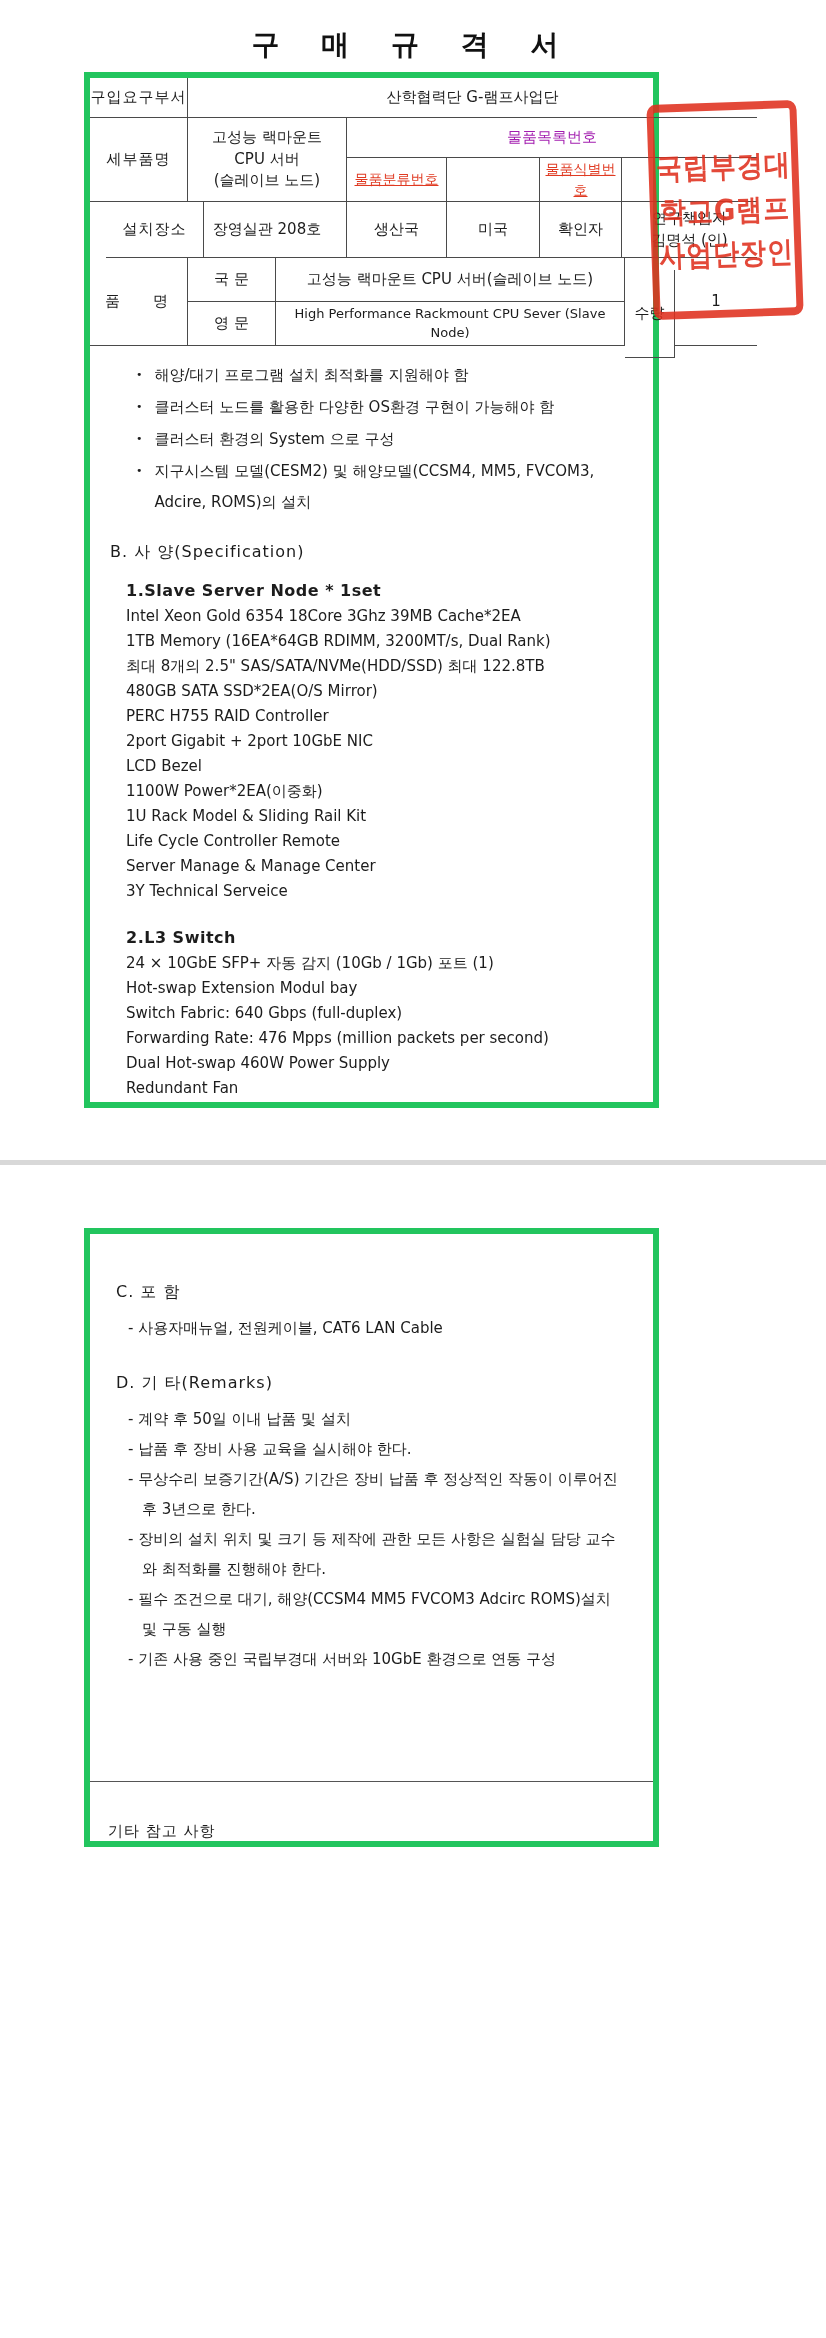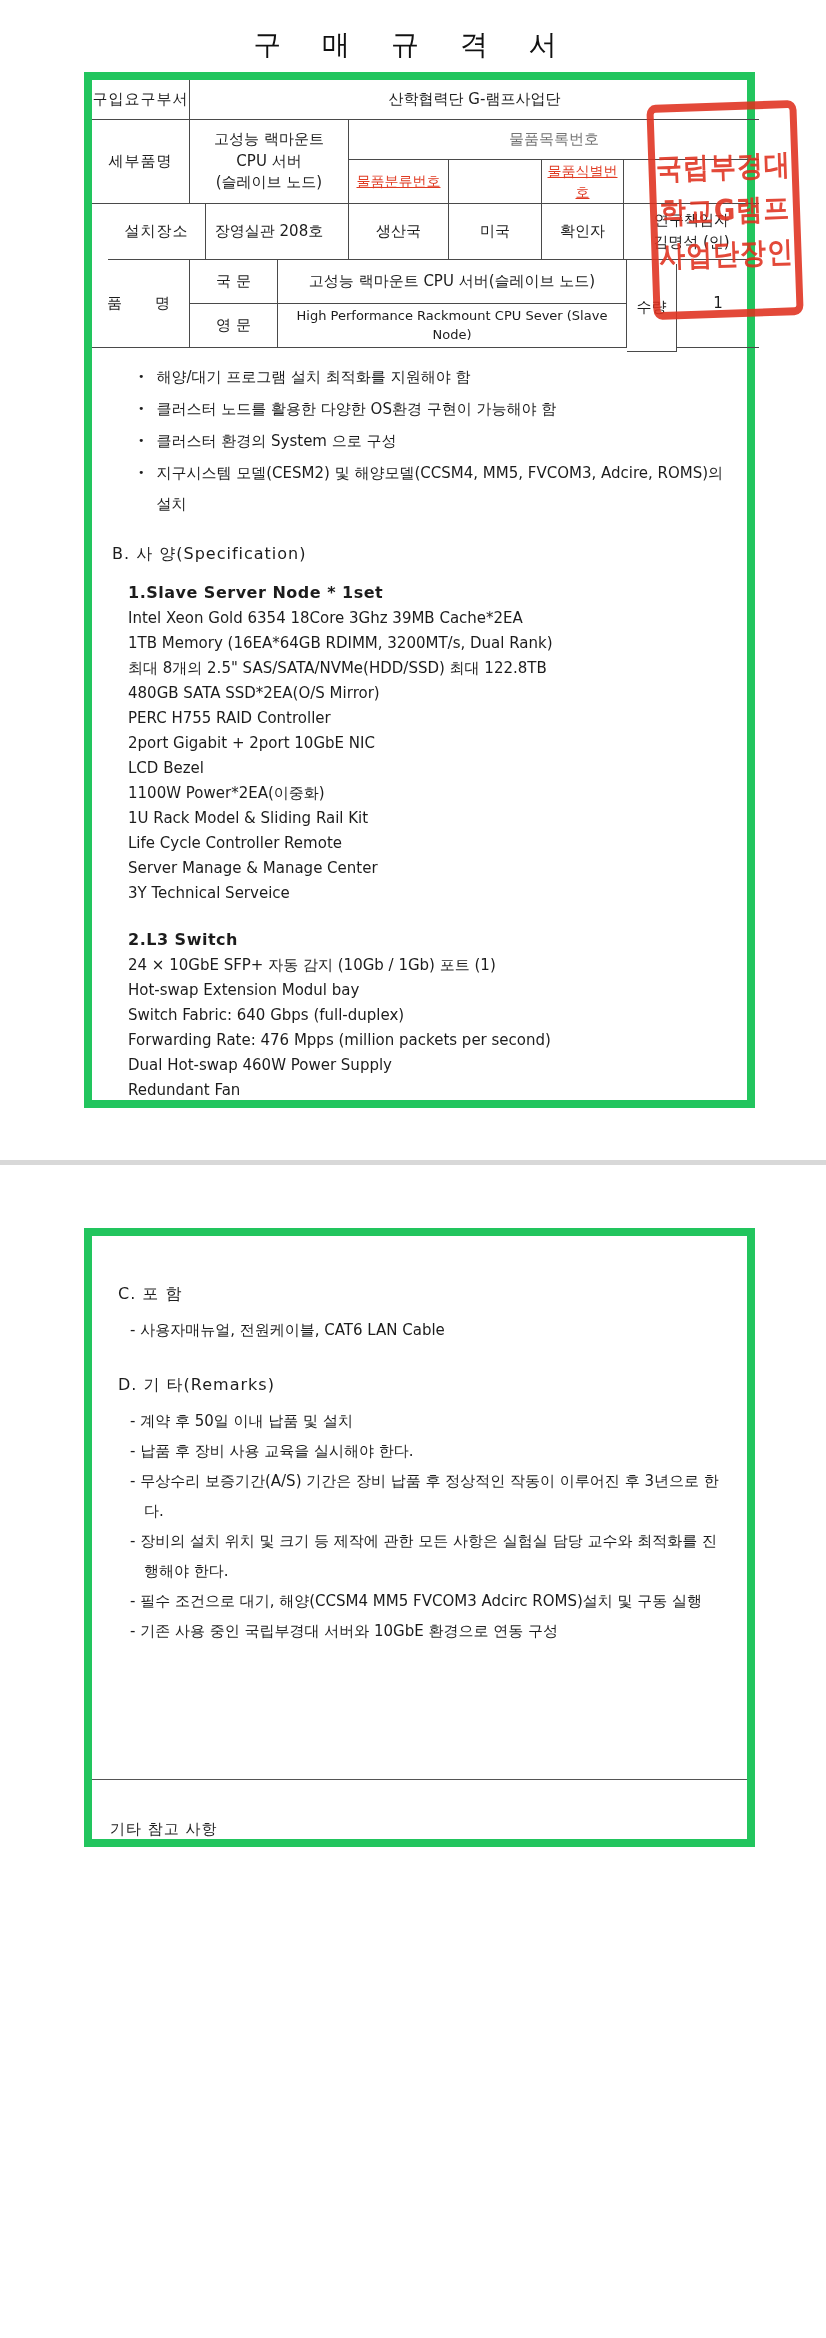--- a/index.html
+++ b/index.html
@@ -3,34 +3,34 @@
 <meta charset="utf-8">
 <style>
   html,body{margin:0;padding:0;background:#ffffff;}
   body{
     width:826px;height:2338px;position:relative;overflow:hidden;
     font-family:"DejaVu Sans","Liberation Sans",sans-serif;
     color:#1c1c1c;-webkit-font-smoothing:antialiased;
   }
   .doc-title{
     position:absolute;top:26px;left:0;width:826px;text-align:center;
-    font-size:28px;font-weight:normal;letter-spacing:16px;color:#111;
-  }
-  
-  .pbox{position:absolute;left:84px;width:671px;border:8px solid #22c55e;background:#fff;box-sizing:border-box;}
+    font-size:28px;font-weight:bold;letter-spacing:16px;color:#111;
+  }
+  
+  .pbox{position:absolute;left:84px;width:575px;border:6px solid #22c55e;background:#fff;box-sizing:border-box;}
   #box1{top:72px;height:1036px;}
   #box2{top:1228px;height:619px;display:flex;flex-direction:column;}
   .page-sep{position:absolute;left:0;top:1160px;width:826px;height:5px;background:#d8d8d8;}
   
   .tbl{position:absolute;top:0;left:0;width:667px;height:268px;}
   .c{position:absolute;box-sizing:border-box;display:flex;align-items:center;justify-content:center;
      text-align:center;font-size:15px;line-height:1.45;}
   .br{border-right:1px solid #4a4a4a;}
   .bb{border-bottom:1px solid #4a4a4a;}
-  .red{color:#737373;}
+  .red{color:#a21caf;}
   .red-u{color:#e03a22;text-decoration:underline;font-size:14px;}
   .lbl{letter-spacing:1px;}
   .stack{display:flex;flex-direction:column;align-items:center;justify-content:center;}
   
   .stamp{
     position:absolute;left:650px;top:114px;width:150px;height:192px;
     border:7px solid #e0301e;border-radius:9px;box-sizing:border-box;
     display:flex;flex-direction:column;align-items:center;justify-content:center;
     color:#e0301e;font-weight:bold;font-size:26px;line-height:1.5;letter-spacing:1px;
     transform:rotate(-2deg) scaleY(1.12);opacity:0.88;text-align:center;
@@ -88,21 +88,21 @@
     <div class="c bb stack" style="left:532px;top:124px;width:135px;height:56px;">
       <div>연구책임자</div>
       <div>김명석  (인)</div>
     </div>
 
     <div class="c br bb" style="left:0;top:180px;width:98px;height:88px;letter-spacing:14px;padding-left:10px;">품  명</div>
     <div class="c br bb" style="left:98px;top:180px;width:88px;height:44px;">국  문</div>
     <div class="c br bb" style="left:186px;top:180px;width:349px;height:44px;">고성능 랙마운트 CPU 서버(슬레이브 노드)</div>
     <div class="c br bb" style="left:98px;top:224px;width:88px;height:44px;">영  문</div>
     <div class="c br bb" style="left:186px;top:224px;width:349px;height:44px;font-size:13px;">High Performance Rackmount CPU Sever (Slave Node)</div>
-    <div class="c br bb" style="left:535px;top:184px;width:50px;height:88px;">수량</div>
+    <div class="c br bb" style="left:535px;top:192px;width:50px;height:88px;">수량</div>
     <div class="c bb" style="left:585px;top:180px;width:82px;height:88px;">1</div>
   </div>
 
   <div class="box1-body">
     <div class="feature-list">
 
         <div class="feature-row">
           <span class="bullet">•</span>
           <span>해양/대기 프로그램 설치 최적화를 지원해야 함</span>
         </div>

